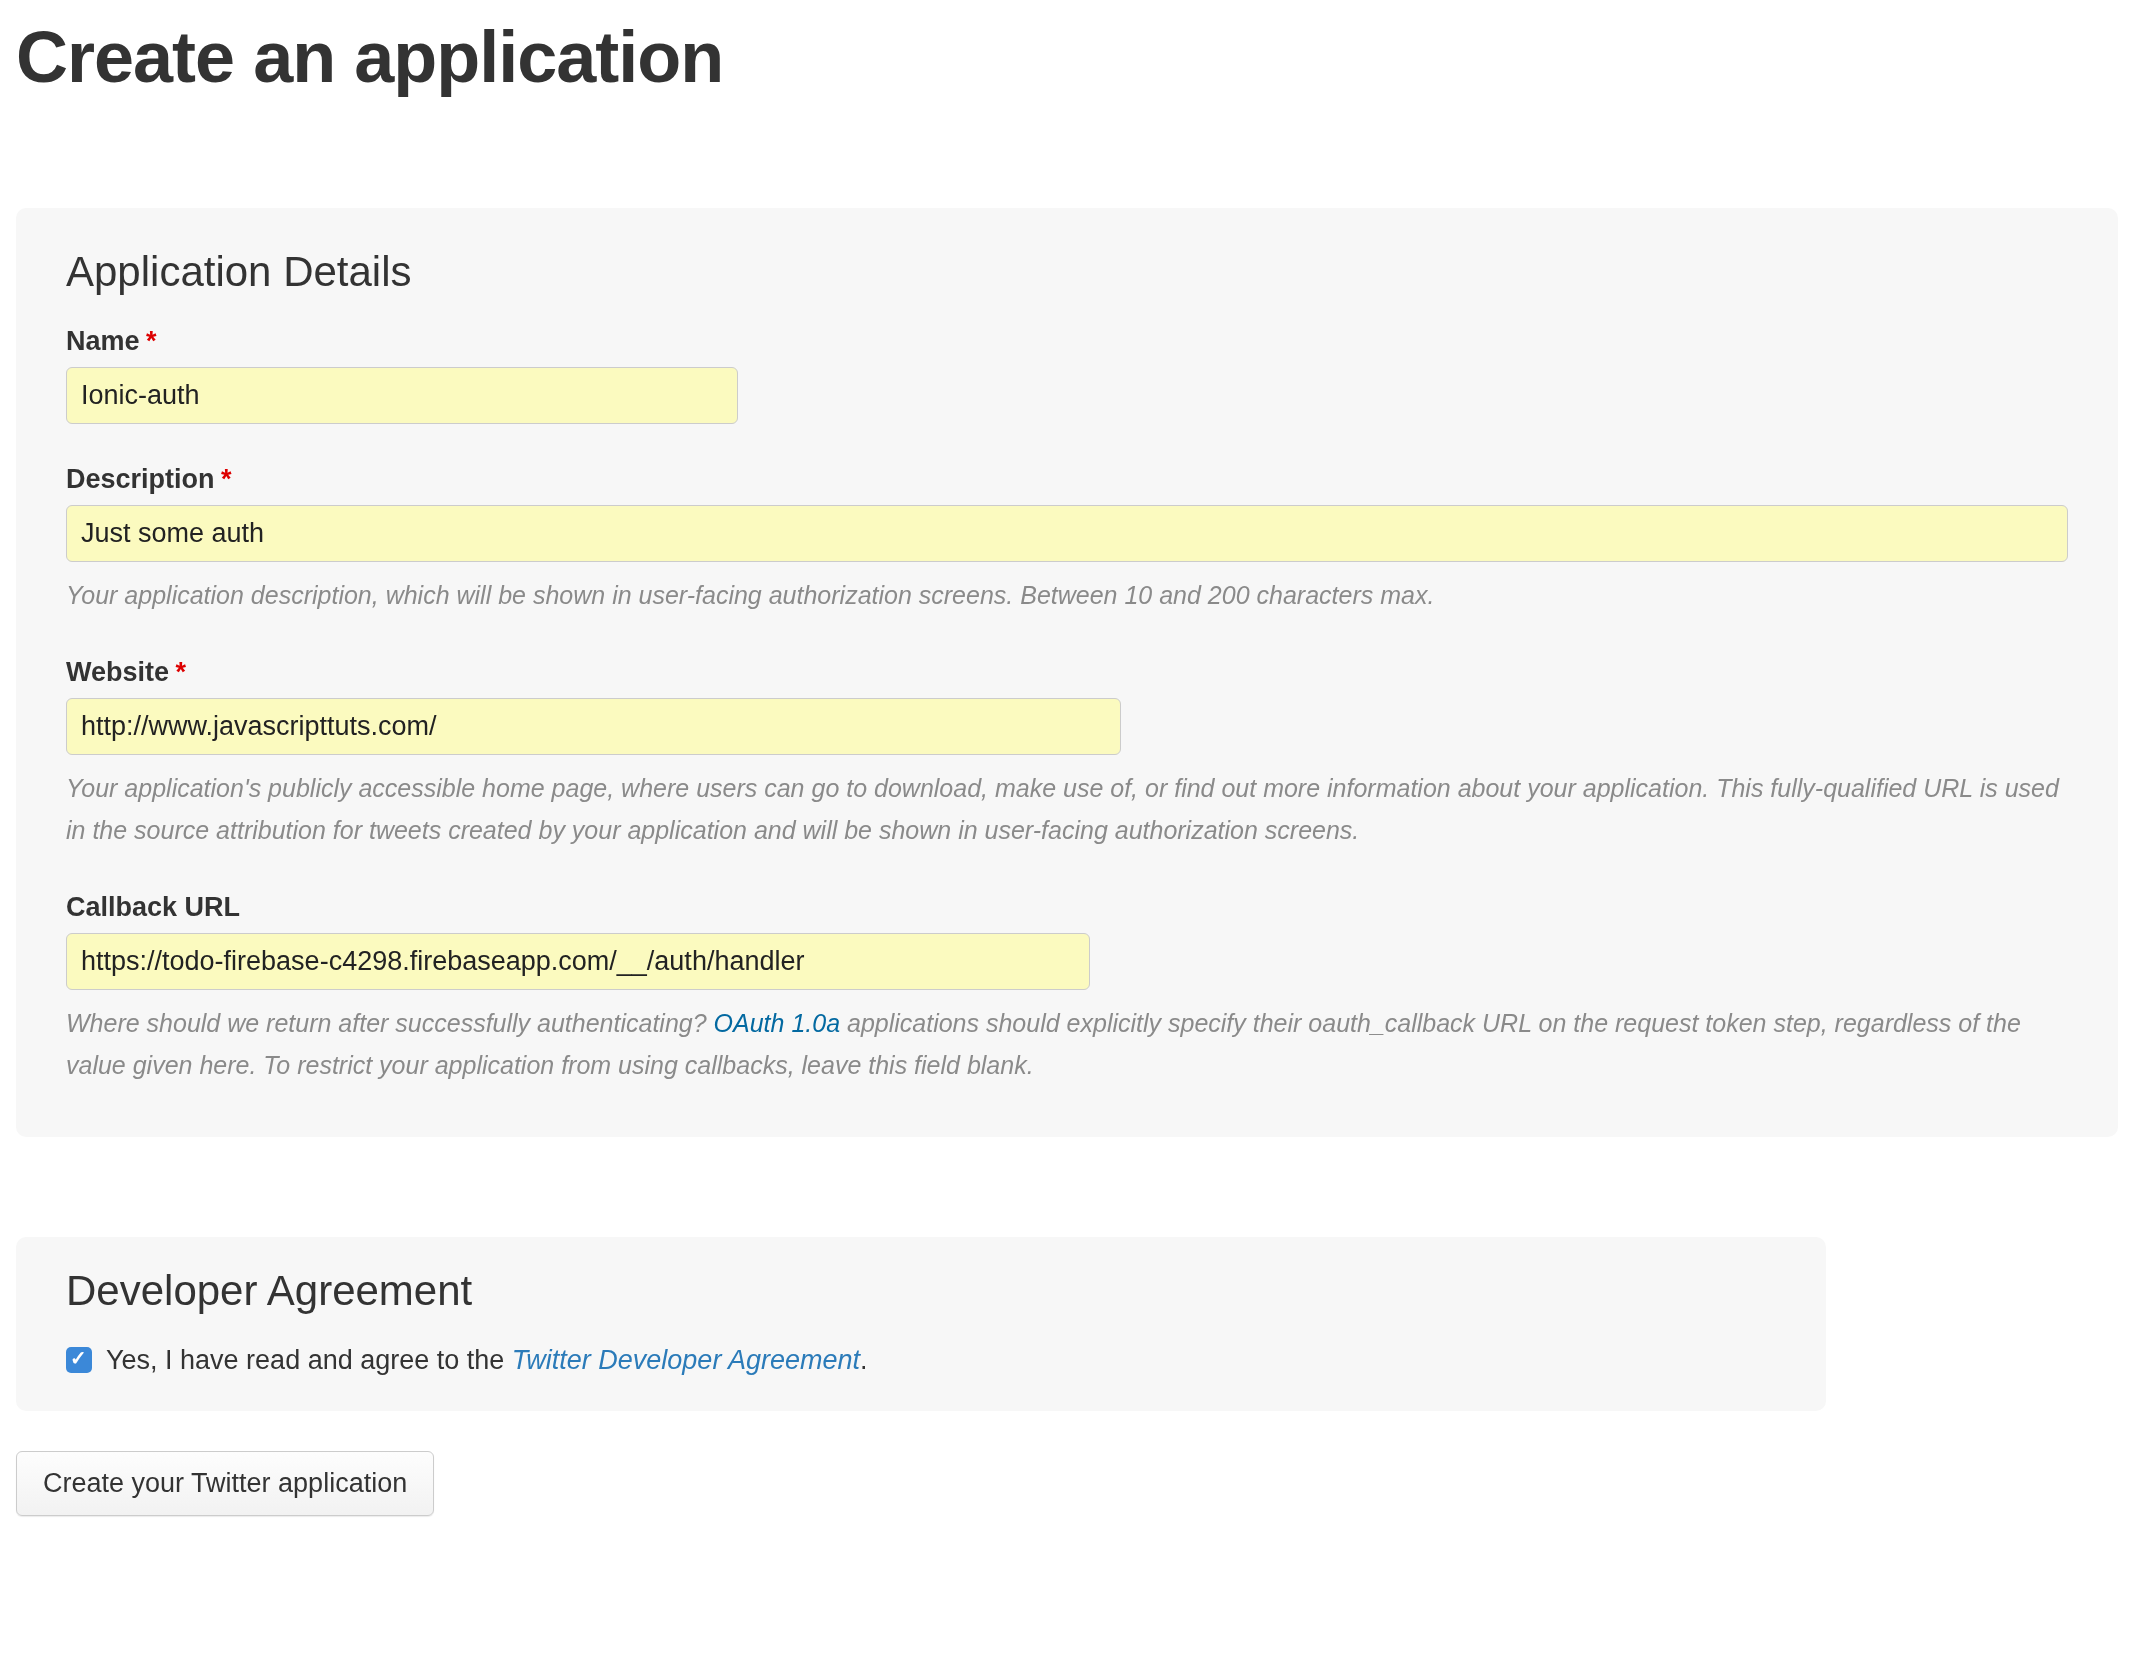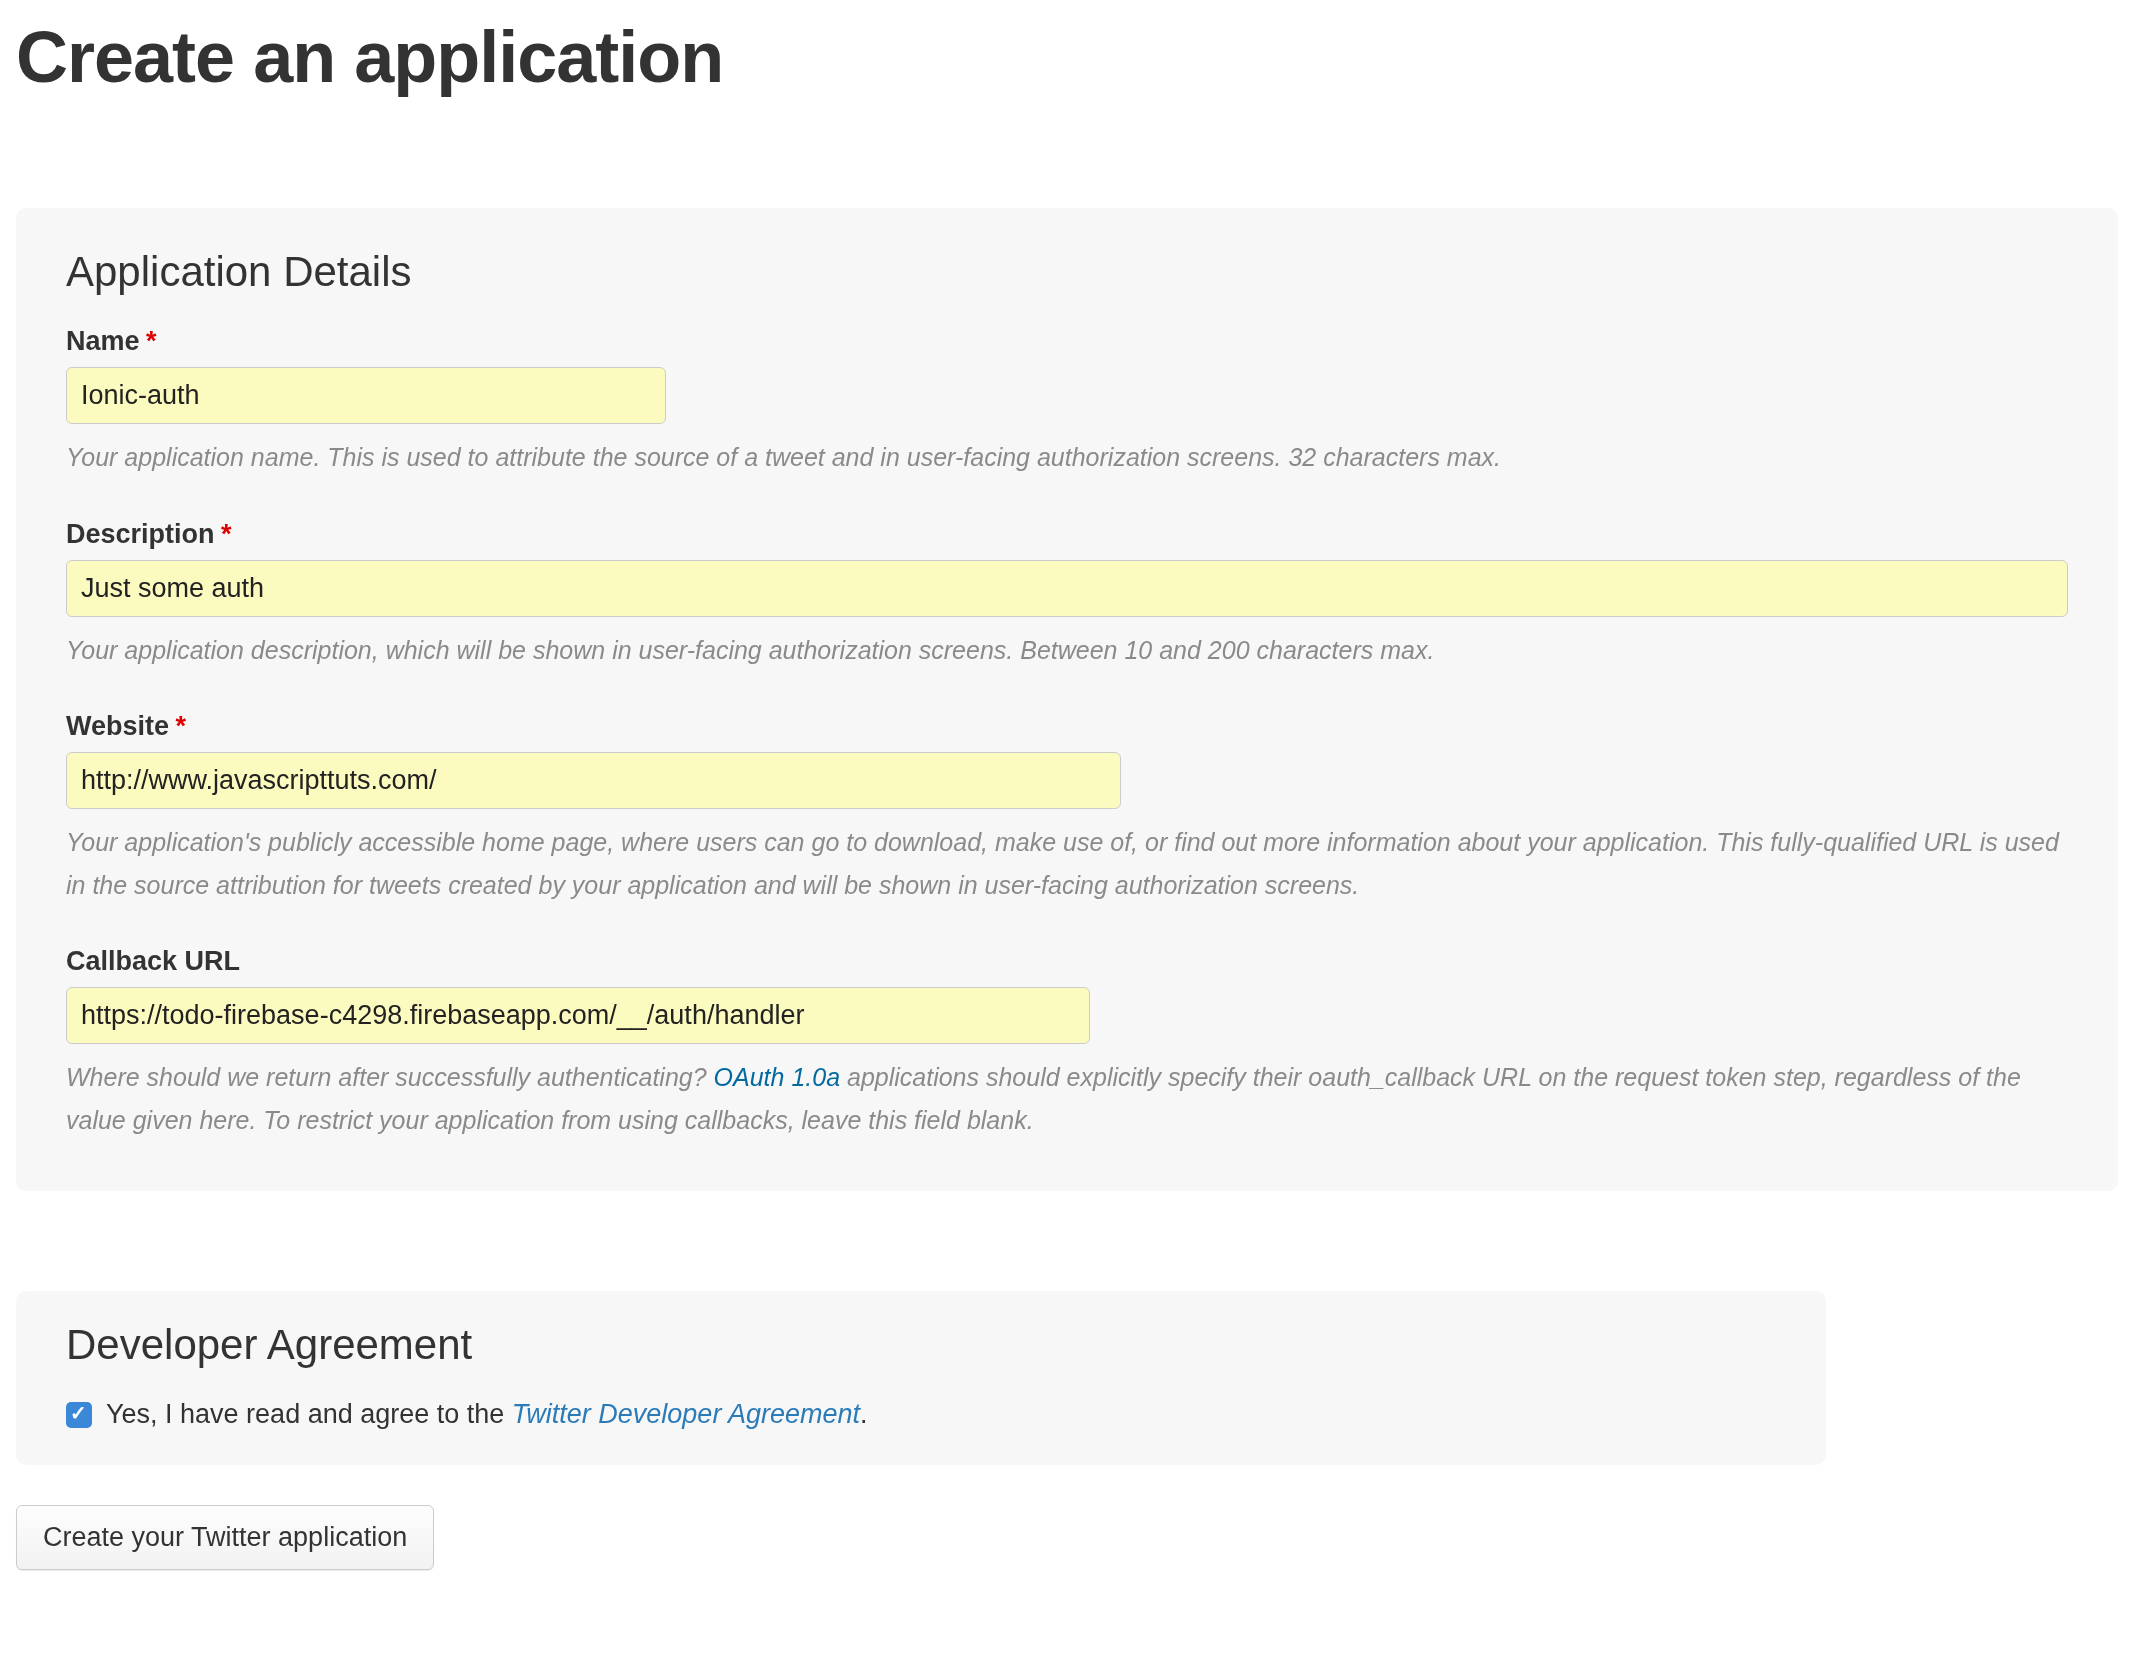--- a/index.html
+++ b/index.html
@@ -62,21 +62,21 @@
     input.text-input {
       background: #fbfabf;
       border: 1px solid #cccccc;
       border-radius: 6px;
       padding: 12px 14px;
       font-size: 27px;
       color: #222222;
       display: block;
     }
     input.text-input.w-name {
-      width: 600px;
+      width: 672px;
     }
     input.text-input.w-desc {
       width: 100%;
     }
     input.text-input.w-website {
       width: 1055px;
       margin-top: 8px;
     }
     input.text-input.w-callback {
       width: 1024px;
@@ -144,21 +144,20 @@
 
 <div class="panel">
   <h2 class="section-heading">Application Details</h2>
 
   <div class="form-group">
     <div class="form-label-row">
       <span class="form-label">Name</span>
       <span class="required-star">*</span>
     </div>
     <input type="text" class="text-input w-name" value="Ionic-auth" style="">
-    <p class="help-text">Your application name. This is used to attribute the source of a tweet and in user-facing authorization screens. 32 characters max.</p>
   </div>
 
   <div class="form-group">
     <div class="form-label-row">
       <span class="form-label">Description</span>
       <span class="required-star">*</span>
     </div>
     <input type="text" class="text-input w-desc" value="Just some auth" style="">
     <p class="help-text">Your application description, which will be shown in user-facing authorization screens. Between 10 and 200 characters max.</p>
   </div>

